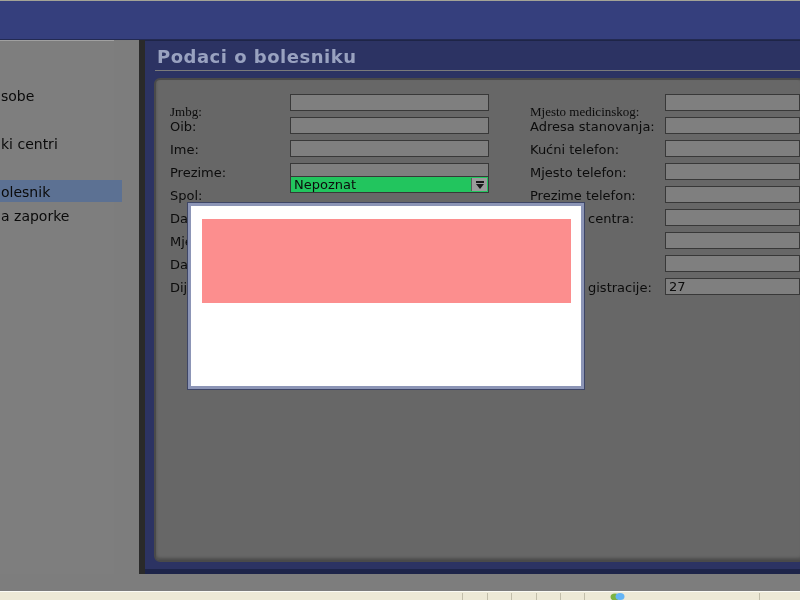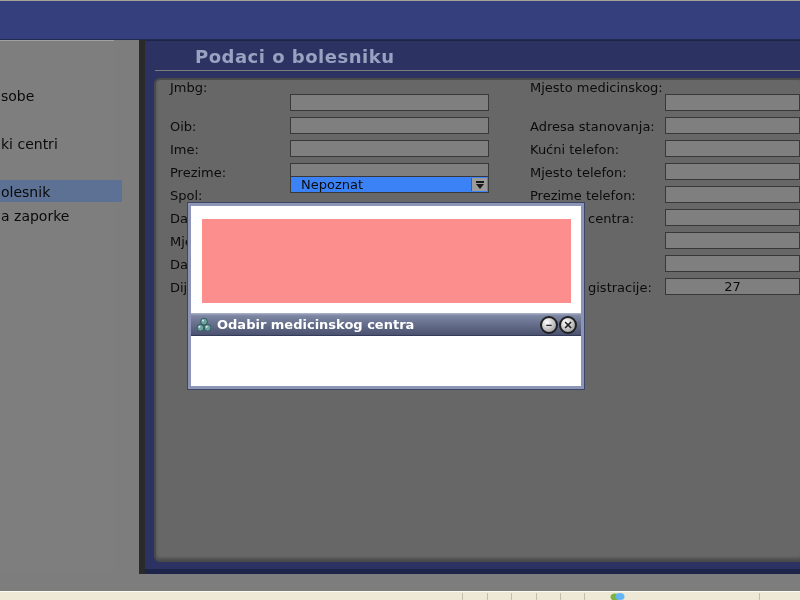--- a/index.html
+++ b/index.html
@@ -20,39 +20,39 @@
   .si-0 { top:47px; }
   .si-1 { top:95px; }
   .si-2 { top:143px; }
   .si-3 { top:167px; }
   .side-sel-band { position:absolute; left:0; top:139px; width:122px; height:22px; background:#5c7193; }
   .divider-v { position:absolute; left:139px; top:40px; width:6px; height:534px; background:#2a2a2a; }
 
   
   .main-window { position:absolute; left:145px; top:40px; width:655px; height:534px; background:#2c3363; border-top:1px solid #1e2547; }
   .win-bottom-edge { position:absolute; left:145px; top:569px; width:655px; height:5px; background:#1d2449; }
-  .page-title { position:absolute; left:157px; top:46px; font-size:18px; font-weight:bold; color:#99a2c0; letter-spacing:0.5px;margin-left:38px; }
+  .page-title { position:absolute; left:157px; top:46px; font-size:18px; font-weight:bold; color:#99a2c0; letter-spacing:0.5px; }
   .title-underline { position:absolute; left:155px; top:70px; width:645px; height:1px; background:#7b7b7b; }
 
   .form-panel { position:absolute; left:154px; top:78px; width:650px; height:484px; background:#676767; border:2px solid #4a4a4a; border-radius:6px; box-shadow:inset 0 -2px 3px rgba(0,0,0,0.25); }
 
   .fl { position:absolute; font-size:13px; color:#0c0c0c; white-space:nowrap; }
   .lx { left:170px; } .rx { left:530px; } .fx { left:588px; }
-  .lt0 { top:80px; } .lt1 { top:119px; } .lt2 { top:142px; } .lt3 { top:165px; } .lt4 { top:188px; }
+  .lt0 { top:104px;font-family:Liberation Serif, serif; } .lt1 { top:119px; } .lt2 { top:142px; } .lt3 { top:165px; } .lt4 { top:188px; }
   .lt5 { top:211px; } .lt6 { top:234px; } .lt7 { top:257px; } .lt8 { top:280px; }
 
   .field { position:absolute; height:17px; background:#7f7f7f; border:1px solid #383838; font-family:"DejaVu Sans","Liberation Sans",sans-serif; font-size:13px; color:#0c0c0c; padding:0 3px; border-radius:0; outline:none; }
   .field.left { left:290px; width:199px; }
   .field.right { left:665px; width:135px; }
   .ft0 { top:94px; } .ft1 { top:117px; } .ft2 { top:140px; } .ft3 { top:163px; } .ft4 { top:186px; }
   .ft5 { top:209px; } .ft6 { top:232px; } .ft7 { top:255px; } .ft8 { top:278px; }
-  .num { text-align:center; }
+  .num { text-align:left; }
 
   
-  .combo { position:absolute; left:290px; top:176px; width:199px; height:17px; background:#3b82f6; border:1px solid #383838; font-size:13px; color:#0c0c0c; padding-left:10px; line-height:15px; cursor:default; }
+  .combo { position:absolute; left:290px; top:176px; width:199px; height:17px; background:#22c55e; border:1px solid #383838; font-size:13px; color:#0c0c0c; padding-left:3px; line-height:15px; cursor:default; }
   .combo-btn { position:absolute; right:1px; top:1px; width:16px; height:13px; background:#9b9b9b; border-left:1px solid #5a5a5a; cursor:default; }
   .combo-glyph { position:absolute; left:4px; top:3px; width:8px; }
   .combo-glyph .bar { width:8px; height:2px; background:#1a1a1a; margin-bottom:1px; }
   .combo-glyph .tri { width:0; height:0; border-left:4px solid transparent; border-right:4px solid transparent; border-top:5px solid #1a1a1a; }
 
   
   .dialog { position:absolute; left:188px; top:203px; width:396px; height:186px; background:#ffffff; border:3px solid #8c95b6; box-shadow:0 0 0 1px #3e4666; z-index:10; }
   .pink-box { position:absolute; left:11px; top:13px; width:369px; height:84px; background:#fc8e8e; }
   .dlg-titlebar { position:absolute; left:0; top:107px; width:390px; height:23px;
     background:linear-gradient(to bottom,#9aa2ba 0%,#7d86a3 8%,#6a7390 40%,#4a526f 100%);
@@ -132,33 +132,20 @@
 <input class="field right ft2" value="" style="">
 <input class="field right ft3" value="" style="">
 <input class="field right ft4" value="" style="">
 <input class="field right ft5" value="" style="">
 <input class="field right ft6" value="" style="">
 <input class="field right ft7" value="" style="">
 <input class="field right ft8 num" value="27" style="">
 
 <div class="dialog">
   <div class="pink-box"></div>
-  <div class="dlg-titlebar">
-    <svg class="dlg-icon" viewBox="0 0 16 16">
-      <circle cx="8" cy="4.6" r="3.4" fill="#6fa3a3" stroke="#2f5b5b" stroke-width="1"></circle>
-      <circle cx="4.4" cy="10.8" r="3.4" fill="#6fa3a3" stroke="#2f5b5b" stroke-width="1"></circle>
-      <circle cx="11.6" cy="10.8" r="3.4" fill="#6fa3a3" stroke="#2f5b5b" stroke-width="1"></circle>
-      <circle cx="7" cy="3.5" r="1" fill="#d9ecec"></circle>
-      <circle cx="3.4" cy="9.7" r="1" fill="#d9ecec"></circle>
-      <circle cx="10.6" cy="9.7" r="1" fill="#d9ecec"></circle>
-    </svg>
-    <span class="dlg-title">Odabir medicinskog centra</span>
-    <button class="dlg-btn dlg-min">−</button>
-    <button class="dlg-btn dlg-close">✕</button>
-  </div>
 </div>
 
 <div class="win-bottom-edge"></div>
 
 <div class="bottom-gray"></div>
 <div class="task-highlight"></div>
 <div class="taskbar">
   <div class="tsep ts0"></div>
   <div class="tsep ts1"></div>
   <div class="tsep ts2"></div>

